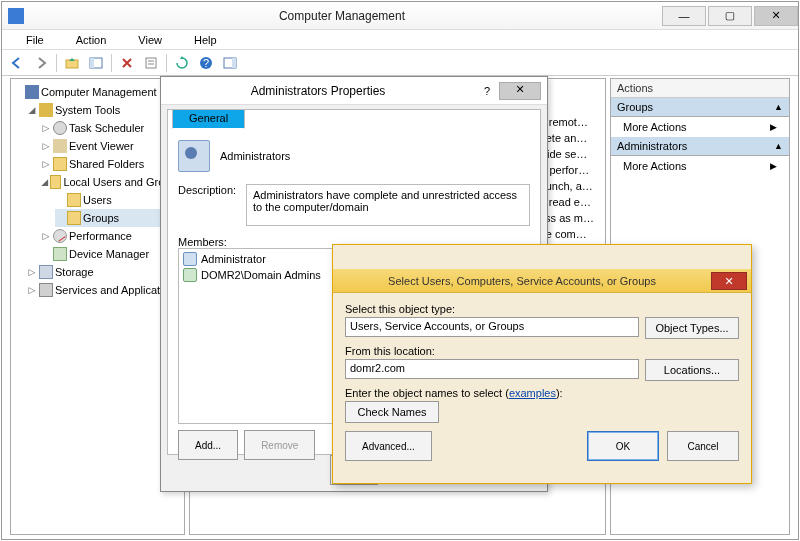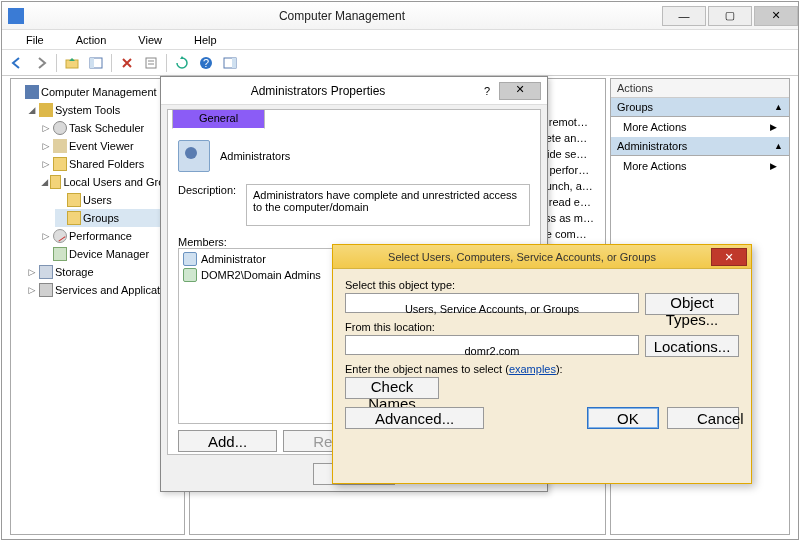--- a/index.html
+++ b/index.html
@@ -57,51 +57,51 @@
 .actions-item { padding: 4px 12px; display: flex; justify-content: space-between; align-items: center; color: #000; }
 .tri { font-size: 9px; }
 
 
 .props-dialog { position: absolute; left: 160px; top: 76px; width: 388px; height: 416px; border: 1px solid #888; background: #f0f0f0; box-shadow: 2px 2px 6px rgba(0,0,0,.2); }
 .props-title { height: 28px; display: flex; align-items: center; background: #fff; border-bottom: 1px solid #ddd; }
 .props-title .t { flex: 1; text-align: center; font-size: 12px; }
 .props-title .help { width: 24px; text-align: center; }
 .props-title .closeb { width: 42px; height: 18px; background: #ccc; border: 1px solid #aaa; text-align: center; margin-right: 6px; }
 .props-body { position: absolute; top: 32px; left: 6px; right: 6px; bottom: 36px; background: #fff; border: 1px solid #bbb; }
-.tab { position: absolute; top: -1px; left: 4px; height: 20px; padding: 2px 26px; border: 1px solid #bbb; border-bottom: 1px solid #fff; background: #8b5cf6; }
+.tab { position: absolute; top: -1px; left: 4px; height: 20px; padding: 2px 16px; border: 1px solid #bbb; border-bottom: 1px solid #fff; background: #0ea5e9; }
 .props-inner { position: absolute; top: 20px; left: 0; right: 0; bottom: 0; padding: 10px; }
 .group-row { display: flex; align-items: center; gap: 10px; margin-bottom: 12px; }
 .group-icon { width: 32px; height: 32px; background: #cdddee; border: 1px solid #7ea2c9; border-radius: 2px; position: relative; }
 .group-icon::after { content:""; position:absolute; left:6px; top:6px; width:12px; height:12px; border-radius:50%; background:#5a7cb0; }
 .desc-row { display: flex; gap: 0; margin-bottom: 10px; }
 .desc-row label { width: 68px; }
 .desc-box { flex: 1; border: 1px solid #bbb; padding: 4px 6px; height: 42px; background: #fff; }
 .members-box { border: 1px solid #bbb; height: 176px; background: #fff; padding: 2px; }
 .member-item { display: flex; align-items: center; gap: 4px; padding: 1px 2px; }
 .member-icon { width: 14px; height: 14px; }
 .mi-user { background: #cfe0f0; border: 1px solid #6b93c0; border-radius: 2px; }
 .mi-group { background: #cfe7cf; border: 1px solid #6fa66f; border-radius: 2px; }
 .btn-row { display: flex; gap: 6px; margin-top: 6px; }
 .btn-row-bottom { position: absolute; bottom: 6px; left: 0; right: 0; display: flex; justify-content: center; gap: 8px; }
-button.win { height: 22px; padding: 0 29px; background: #f3f3f3; border: 1px solid #999; font-size: 15px; color: #000; }
+button.win { height: 30px; padding: 0 16px; background: #f3f3f3; border: 1px solid #999; font-size: 10px; color: #000; }
 button.win:disabled { color: #999; }
 
 
 .sel-dialog { position: absolute; left: 332px; top: 244px; width: 420px; height: 240px; border: 1px solid #e0a800; background: #f5ecd7; box-shadow: 3px 3px 8px rgba(0,0,0,.25); }
-.sel-title { height: 24px; background: linear-gradient(#f6d97a, #f2c94c); display: flex; align-items: center; border-bottom: 1px solid #d6b33f; }
+.sel-title { height: 24px; background: linear-gradient(#f6d97a, #f2c94c); display: flex; align-items: center; border-bottom: 1px solid #d6b33f; margin-top: 24px; }
 .sel-title .t { flex: 1; text-align: center; color: #333; }
 .sel-title .closeb { width: 36px; height: 18px; background: #c0392b; color: #fff; text-align: center; margin-right: 4px; border: 1px solid #922b21; line-height: 16px; }
 .sel-body { padding: 10px 12px; }
 .sel-row { margin-bottom: 6px; }
 .sel-row label { display: block; margin-bottom: 2px; }
 .sel-input-row { display: flex; gap: 6px; align-items: flex-start; }
-.sel-input { flex: 1; border: 1px solid #999; background: #fff; padding: 9px 4px; height: 20px; text-align: center; }
+.sel-input { flex: 1; border: 1px solid #999; background: #fff; padding: 2px 4px; height: 20px; }
 .sel-input.ta { height: 48px; }
 .sel-link { color: #0645ad; text-decoration: underline; }
-.sel-btn { width: 94px; height: 22px; background: #f3f3f3; border: 1px solid #999; font-size: 15px; }
+.sel-btn { width: 94px; height: 22px; background: #f3f3f3; border: 1px solid #999; font-size: 11px; }
 .sel-foot { display: flex; justify-content: space-between; margin-top: 8px; }
 .sel-foot .right { display: flex; gap: 8px; }
 button.default { border: 1px solid #2d72c7; box-shadow: inset 0 0 0 1px #7fb2e8; }
 </style>
 </head>
 <body>
 
 <div class="main-window">
   <div class="titlebar">
     <div class="app-icon"></div>

